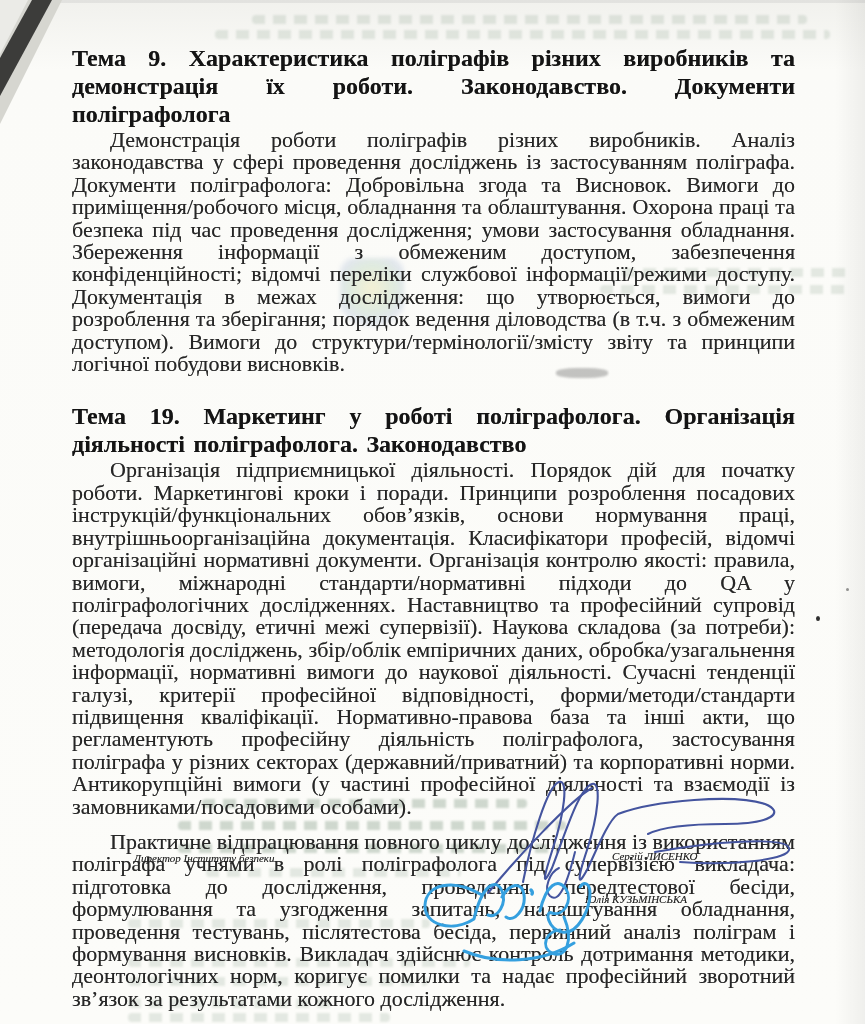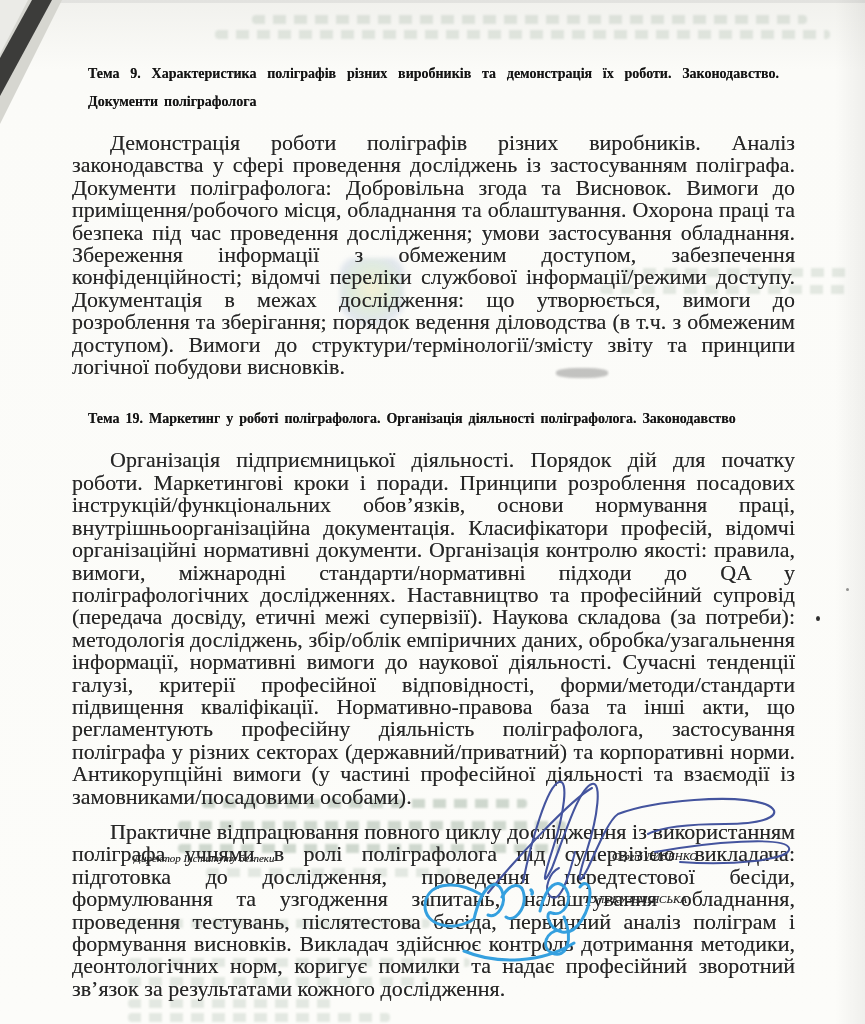--- a/index.html
+++ b/index.html
@@ -19,21 +19,21 @@
   
   .corner-shadow{position:absolute;top:0;left:0;width:62px;height:124px;
     background:#d6d6d0;clip-path:polygon(0 0,62px 0,0 124px);}
   .corner-band{position:absolute;top:0;left:0;width:56px;height:100px;
     background:#3c3c3a;clip-path:polygon(32px 0,52px 0,0 96px,0 58px);}
   .corner-light{position:absolute;top:0;left:0;width:30px;height:54px;
     background:#ebebe7;clip-path:polygon(0 0,28px 0,0 54px);}
 
   .doc-text{position:absolute;left:72px;top:44px;width:723px;}
   h2.theme{
-    font-size:14px;line-height:28px;margin:16px;
+    font-size:24px;line-height:28px;margin:0;
     font-weight:bold;color:#141414;
     text-align:justify;word-spacing:2.5px;
     text-shadow:0 0 .4px rgba(0,0,0,.55);
   }
   p.body{
     font-size:22px;line-height:22.4px;margin:1px 0 0 0;
     text-align:justify;text-indent:38px;
     text-shadow:0 0 .35px rgba(40,40,40,.55);
   }
   .sec{margin:0;}

